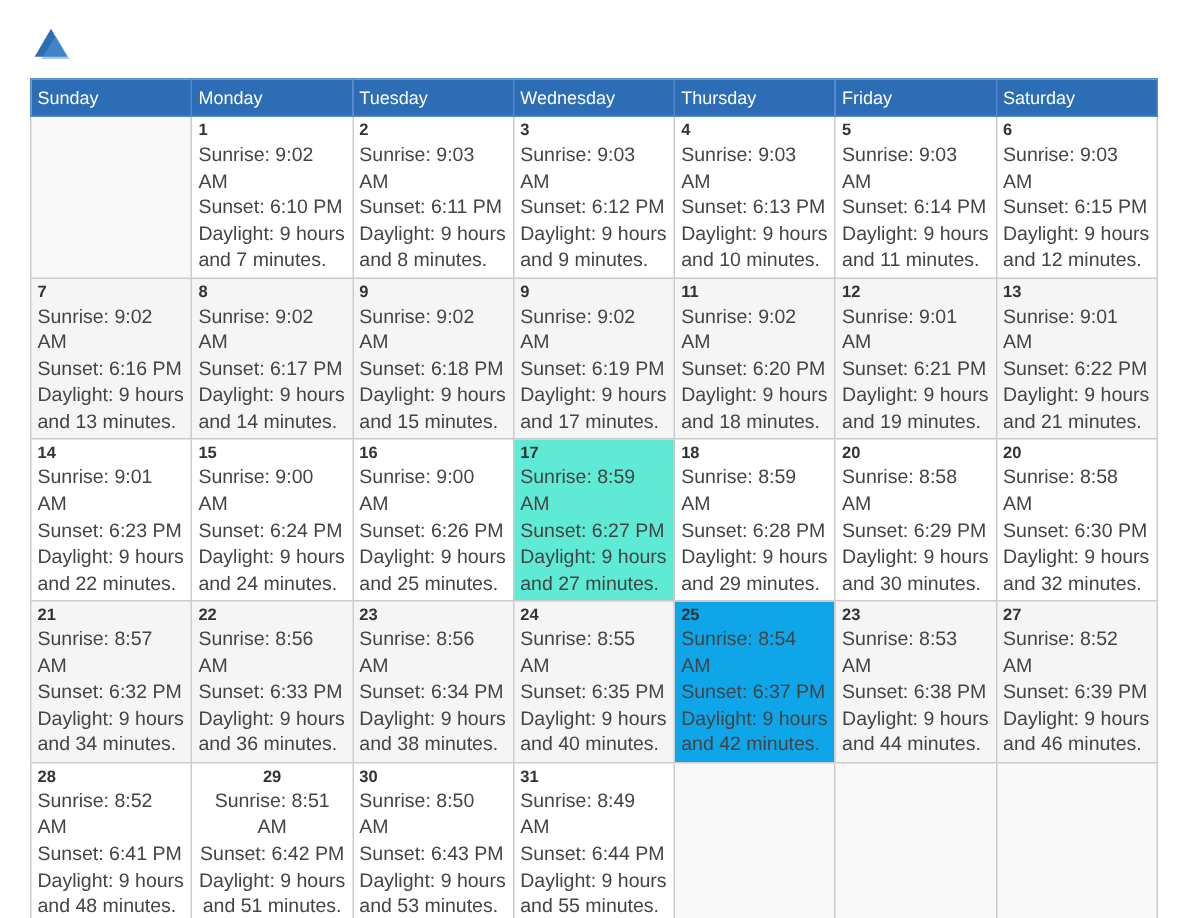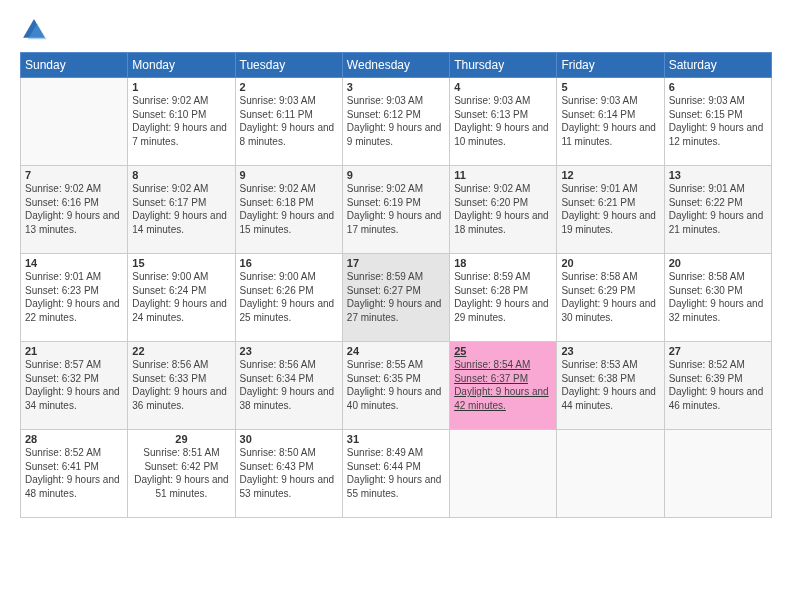--- a/index.html
+++ b/index.html
@@ -79,21 +79,21 @@
       height: 88px;
     }
     .day-number {
       font-size: 11px;
       font-weight: bold;
       color: #333;
       display: block;
       margin-bottom: 1px;
     }
     .cell-text {
-      font-size: 10px;
+      font-size: 13px;
       color: #444;
       line-height: 1.35;
     }
     .empty-cell {
       background: #f9f9f9;
     }
     tr:nth-child(odd) td { background: #fff; }
     tr:nth-child(even) td { background: #f5f5f5; }
     .calendar thead tr th { background: #2d6db5; }
   </style>
@@ -194,21 +194,21 @@
             <div class="cell-text">Sunrise: 9:01 AM<br>Sunset: 6:23 PM<br>Daylight: 9 hours and 22 minutes.</div>
           </td>
           <td style="background: rgb(255, 255, 255);">
             <span class="day-number">15</span>
             <div class="cell-text">Sunrise: 9:00 AM<br>Sunset: 6:24 PM<br>Daylight: 9 hours and 24 minutes.</div>
           </td>
           <td style="background: rgb(255, 255, 255);">
             <span class="day-number">16</span>
             <div class="cell-text">Sunrise: 9:00 AM<br>Sunset: 6:26 PM<br>Daylight: 9 hours and 25 minutes.</div>
           </td>
-          <td style="background: #e5e5e5;">
+          <td style="background: #5eead4;">
             <span class="day-number">17</span>
             <div class="cell-text">Sunrise: 8:59 AM<br>Sunset: 6:27 PM<br>Daylight: 9 hours and 27 minutes.</div>
           </td>
           <td style="background: rgb(255, 255, 255);">
             <span class="day-number">18</span>
             <div class="cell-text">Sunrise: 8:59 AM<br>Sunset: 6:28 PM<br>Daylight: 9 hours and 29 minutes.</div>
           </td>
           <td style="background: rgb(255, 255, 255);">
             <span class="day-number">20</span>
             <div class="cell-text">Sunrise: 8:58 AM<br>Sunset: 6:29 PM<br>Daylight: 9 hours and 30 minutes.</div>
@@ -228,21 +228,21 @@
             <div class="cell-text">Sunrise: 8:56 AM<br>Sunset: 6:33 PM<br>Daylight: 9 hours and 36 minutes.</div>
           </td>
           <td style="background: rgb(245, 245, 245);">
             <span class="day-number">23</span>
             <div class="cell-text">Sunrise: 8:56 AM<br>Sunset: 6:34 PM<br>Daylight: 9 hours and 38 minutes.</div>
           </td>
           <td style="background: rgb(245, 245, 245);">
             <span class="day-number">24</span>
             <div class="cell-text">Sunrise: 8:55 AM<br>Sunset: 6:35 PM<br>Daylight: 9 hours and 40 minutes.</div>
           </td>
-          <td style="background: #f9a8d4; text-decoration: underline;">
+          <td style="background: #0ea5e9;">
             <span class="day-number">25</span>
             <div class="cell-text">Sunrise: 8:54 AM<br>Sunset: 6:37 PM<br>Daylight: 9 hours and 42 minutes.</div>
           </td>
           <td style="background: rgb(245, 245, 245);">
             <span class="day-number">23</span>
             <div class="cell-text">Sunrise: 8:53 AM<br>Sunset: 6:38 PM<br>Daylight: 9 hours and 44 minutes.</div>
           </td>
           <td style="background: rgb(245, 245, 245);">
             <span class="day-number">27</span>
             <div class="cell-text">Sunrise: 8:52 AM<br>Sunset: 6:39 PM<br>Daylight: 9 hours and 46 minutes.</div>

